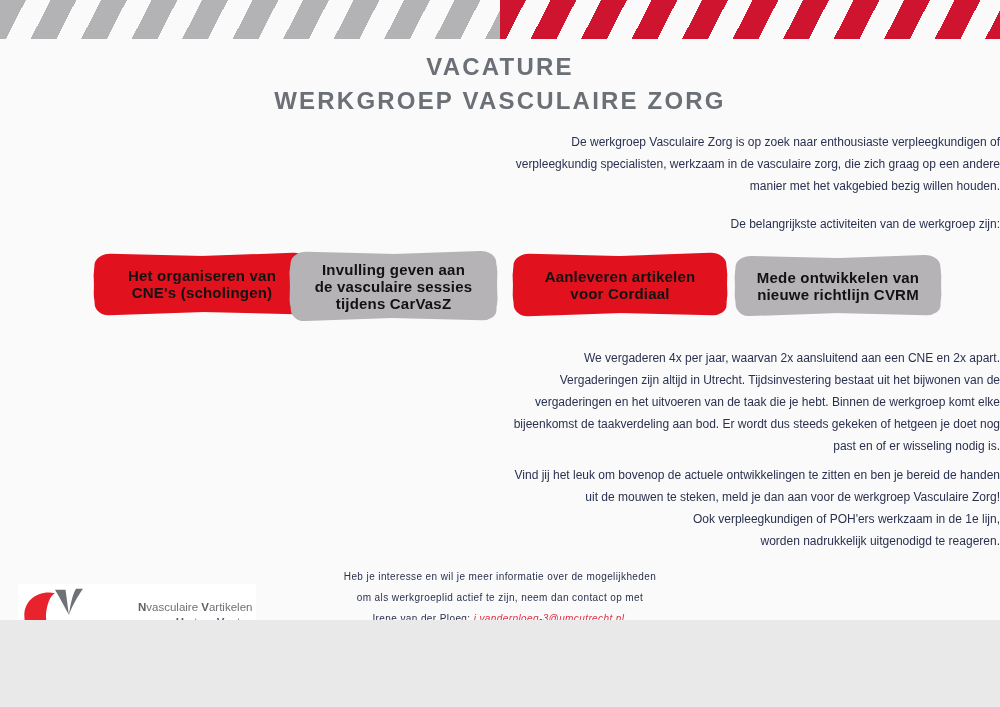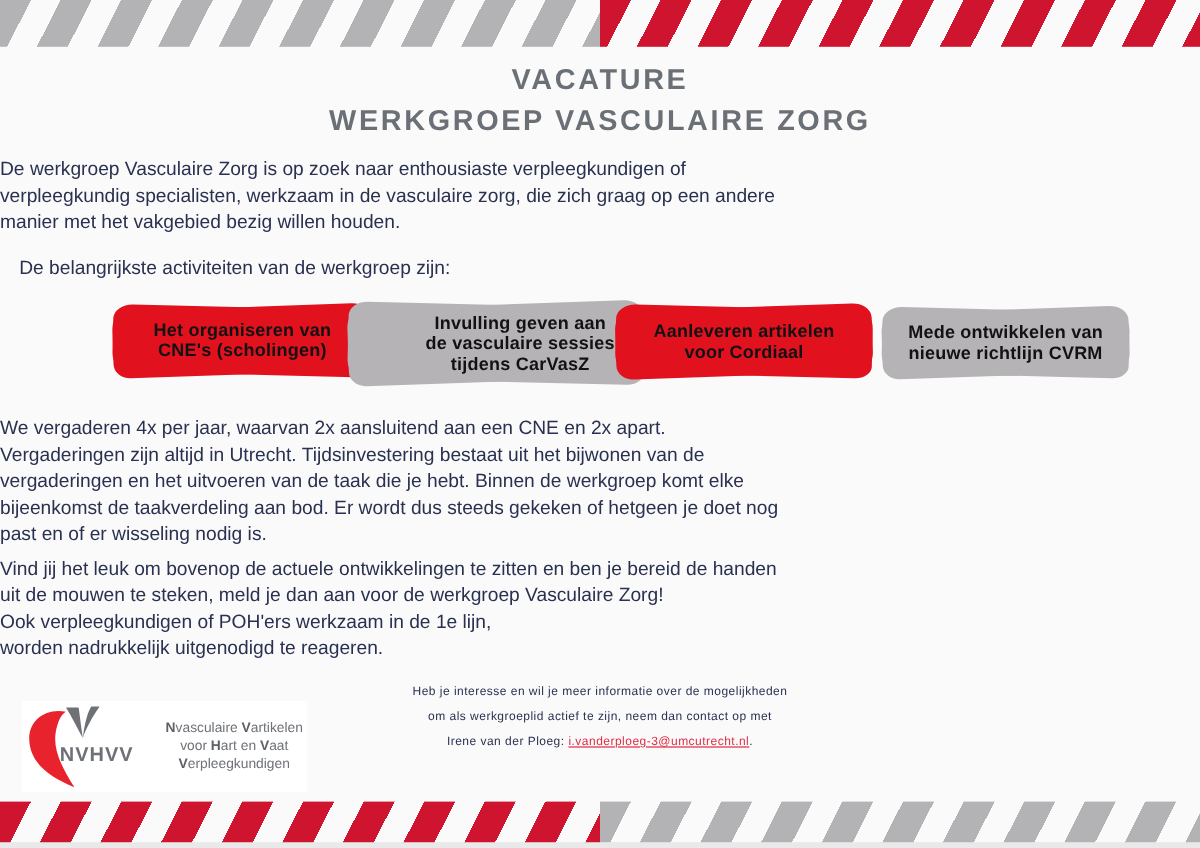--- a/index.html
+++ b/index.html
@@ -1,55 +1,55 @@
 <!DOCTYPE html>
 <html style="--bg: #fafafa; --stripe_gray: #b3b3b5; --stripe_red: #ce142e; --banner_red: #e2111e; --banner_gray: #b5b3b5; --banner_text: #121212; --title_gray: #6b7077; --body_navy: #2a3150; --link_red: #e22b43; --logo_gray: #6e7277; --logo_red: #e8232e;"><head>
 <meta charset="utf-8">
 <style>
   html,body{margin:0;padding:0;background:#e9e9e9;}
   .page{
-    position:relative;width:1000px;height:702px;margin:0 auto;
+    position:relative;width:1000px;height:620px;margin:0 auto;
     background:var(--bg,#fafafa);overflow:hidden;
     font-family:"Liberation Sans",sans-serif;
   }
   
   .stripes{position:absolute;left:0;width:1000px;height:39px;display:flex;}
   .stripes.top{top:0;}
   .stripes.bottom{top:668px;}
   .stripe-half{width:50%;height:100%;}
   .stripe-gray{background:repeating-linear-gradient(117deg,var(--stripe_gray) 0 23px,transparent 23px 45px);}
   .stripe-red{background:repeating-linear-gradient(117deg,var(--stripe_red) 0 23px,transparent 23px 45px);}
   
   .title{position:absolute;top:50px;left:0;right:0;text-align:center;
     color:var(--title_gray);font-weight:700;font-size:24px;line-height:34px;letter-spacing:2.2px;}
   
-  .para{position:absolute;left:0;right:0;text-align:left;white-space:pre-line;
-    color:var(--body_navy);font-size:16px;line-height:22px;margin:0;}
+  .para{position:absolute;left:0;right:0;text-align:right;white-space:pre-line;
+    color:var(--body_navy);font-size:12px;line-height:22px;margin:0;}
   .intro{top:131px;}
   .act-heading{top:213px;padding-left:16px;}
   .meetings{top:347px;}
   .cta{top:464px;}
   
   .banner{position:absolute;display:flex;align-items:center;justify-content:center;}
   .banner::before,.banner::after{content:"";position:absolute;inset:0;background:var(--bcol);
     border-radius:10px 16px 12px 14px / 16px 12px 16px 12px;transform:rotate(-2deg);}
   .banner::after{transform:rotate(1.4deg);border-radius:16px 10px 14px 12px / 12px 16px 10px 16px;}
   .banner[data-variant="red"]{--bcol:var(--banner_red);}
   .banner[data-variant="gray"]{--bcol:var(--banner_gray);}
   .banner .label{position:relative;z-index:1;text-align:center;white-space:pre-line;
     color:var(--banner_text);font-weight:700;font-size:15px;line-height:17px;letter-spacing:.2px;}
   #banner-1{left:66px;top:256px;width:216px;height:56px;margin-left:28px;}
-  #banner-2{left:290px;top:254px;width:207px;height:64px;padding-left:40px;}
+  #banner-2{left:290px;top:254px;width:207px;height:64px;}
   #banner-3{left:513px;top:256px;width:214px;height:57px;}
   #banner-4{left:735px;top:258px;width:206px;height:55px;}
   
   .contact{position:absolute;top:566px;left:0;right:0;text-align:center;
     color:var(--body_navy);font-size:10px;line-height:21px;letter-spacing:.4px;}
   .contact .pre{white-space:pre-line;}
-  .contact a.email{color:var(--link_red);text-decoration:underline;cursor:pointer;}
+  .contact a.email{color:var(--link_red);text-decoration:underline;cursor:pointer;font-style:italic;}
   
   .logo-card{position:absolute;left:18px;top:584px;width:238px;height:76px;background:#fff;
     display:flex;align-items:center;}
   .logo-mark{flex:0 0 auto;margin-left:2px;}
   .logo-name{margin-left:6px;color:var(--logo_gray);font-size:11.5px;line-height:15px;text-align:center;}
   .logo-name .b{font-weight:700;color:#5e6267;}
 </style>
 </head>
 <body>
 

